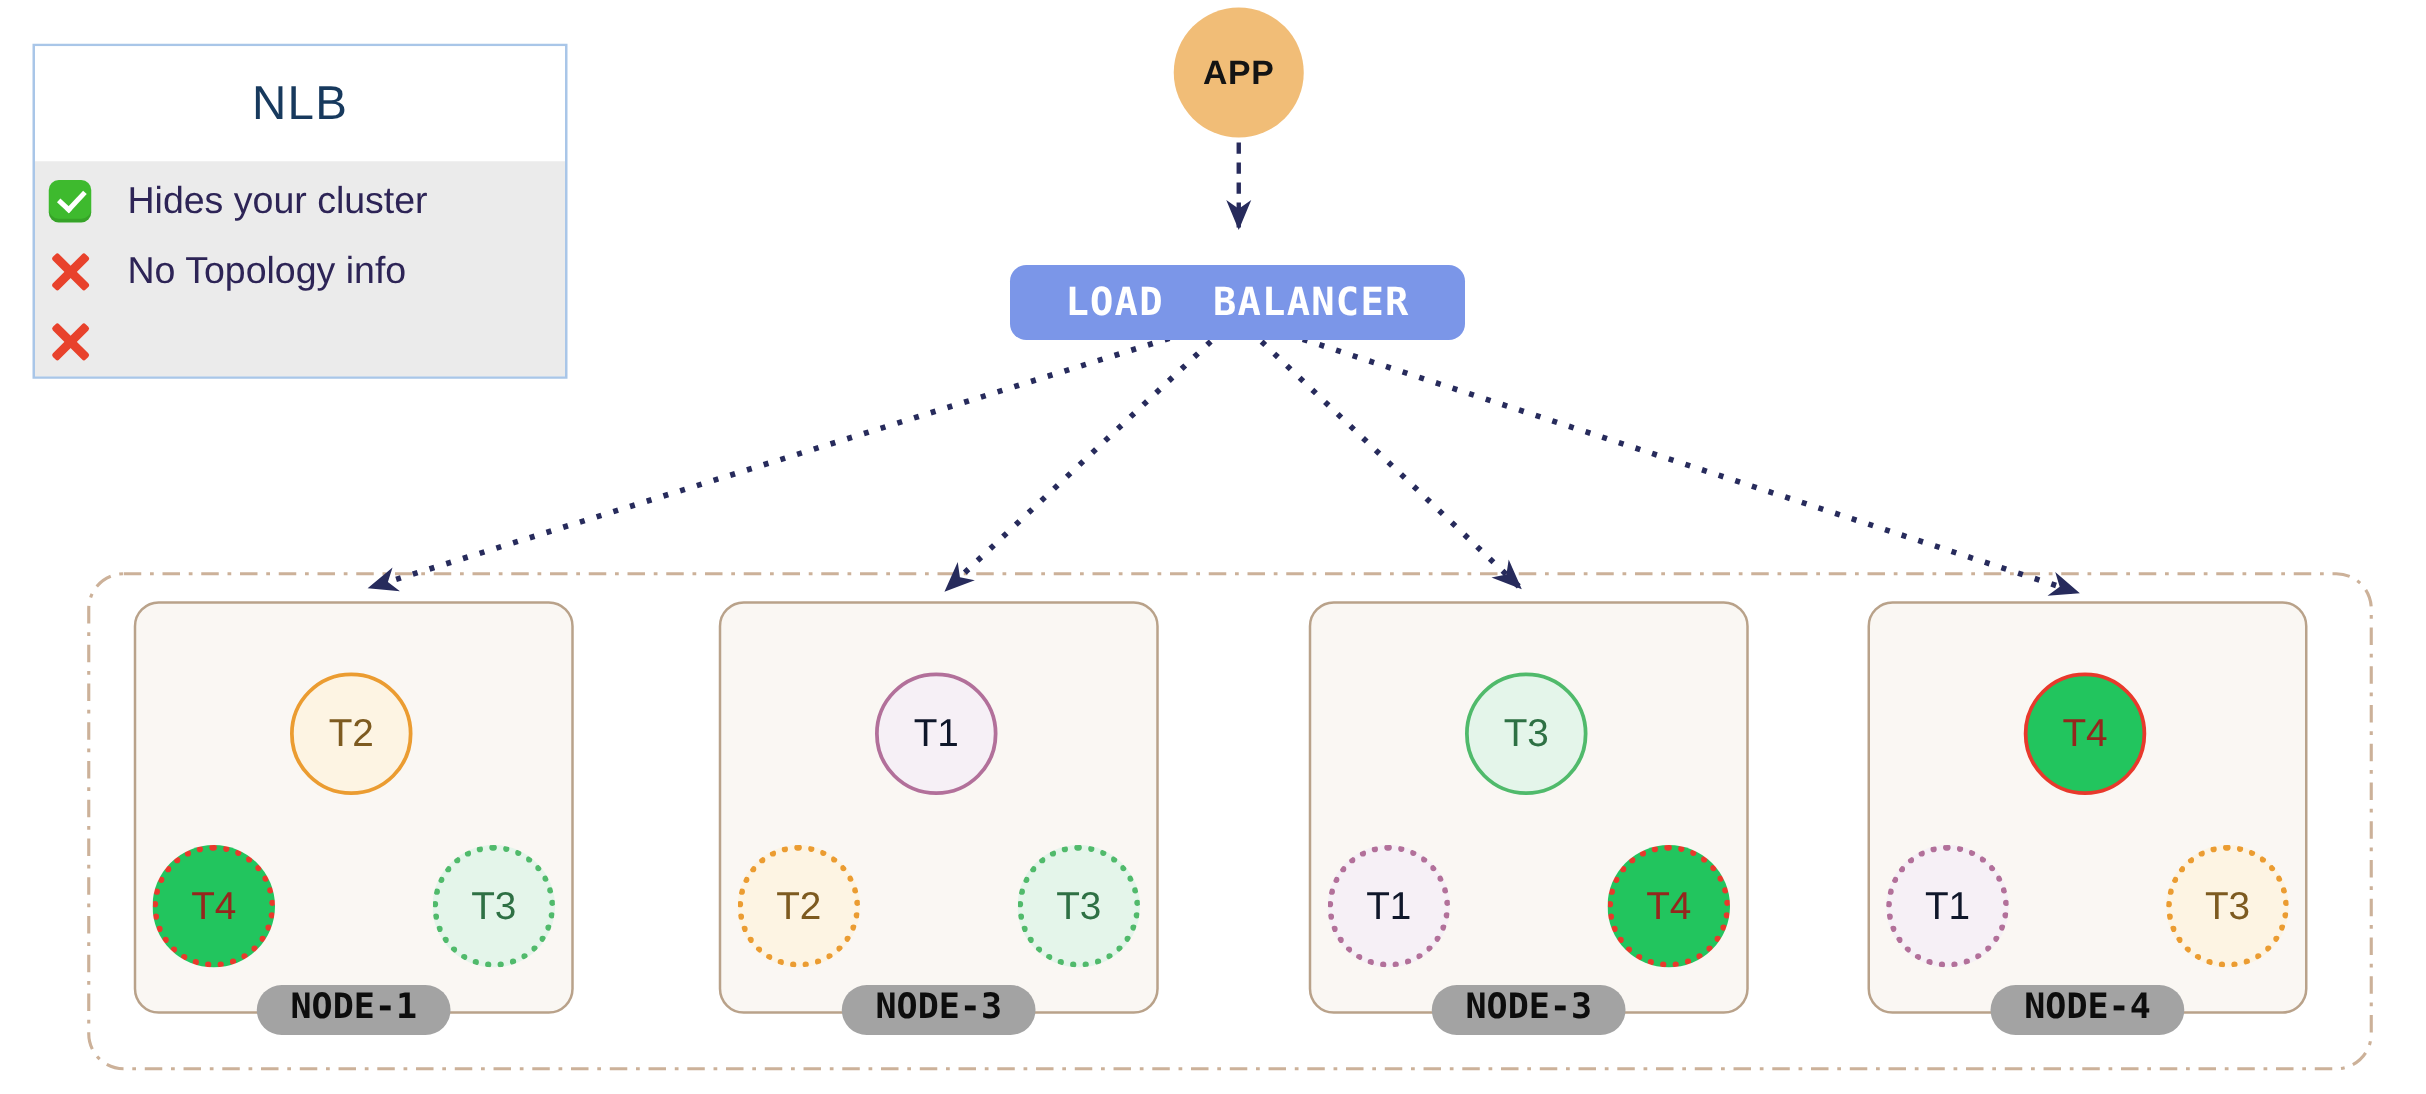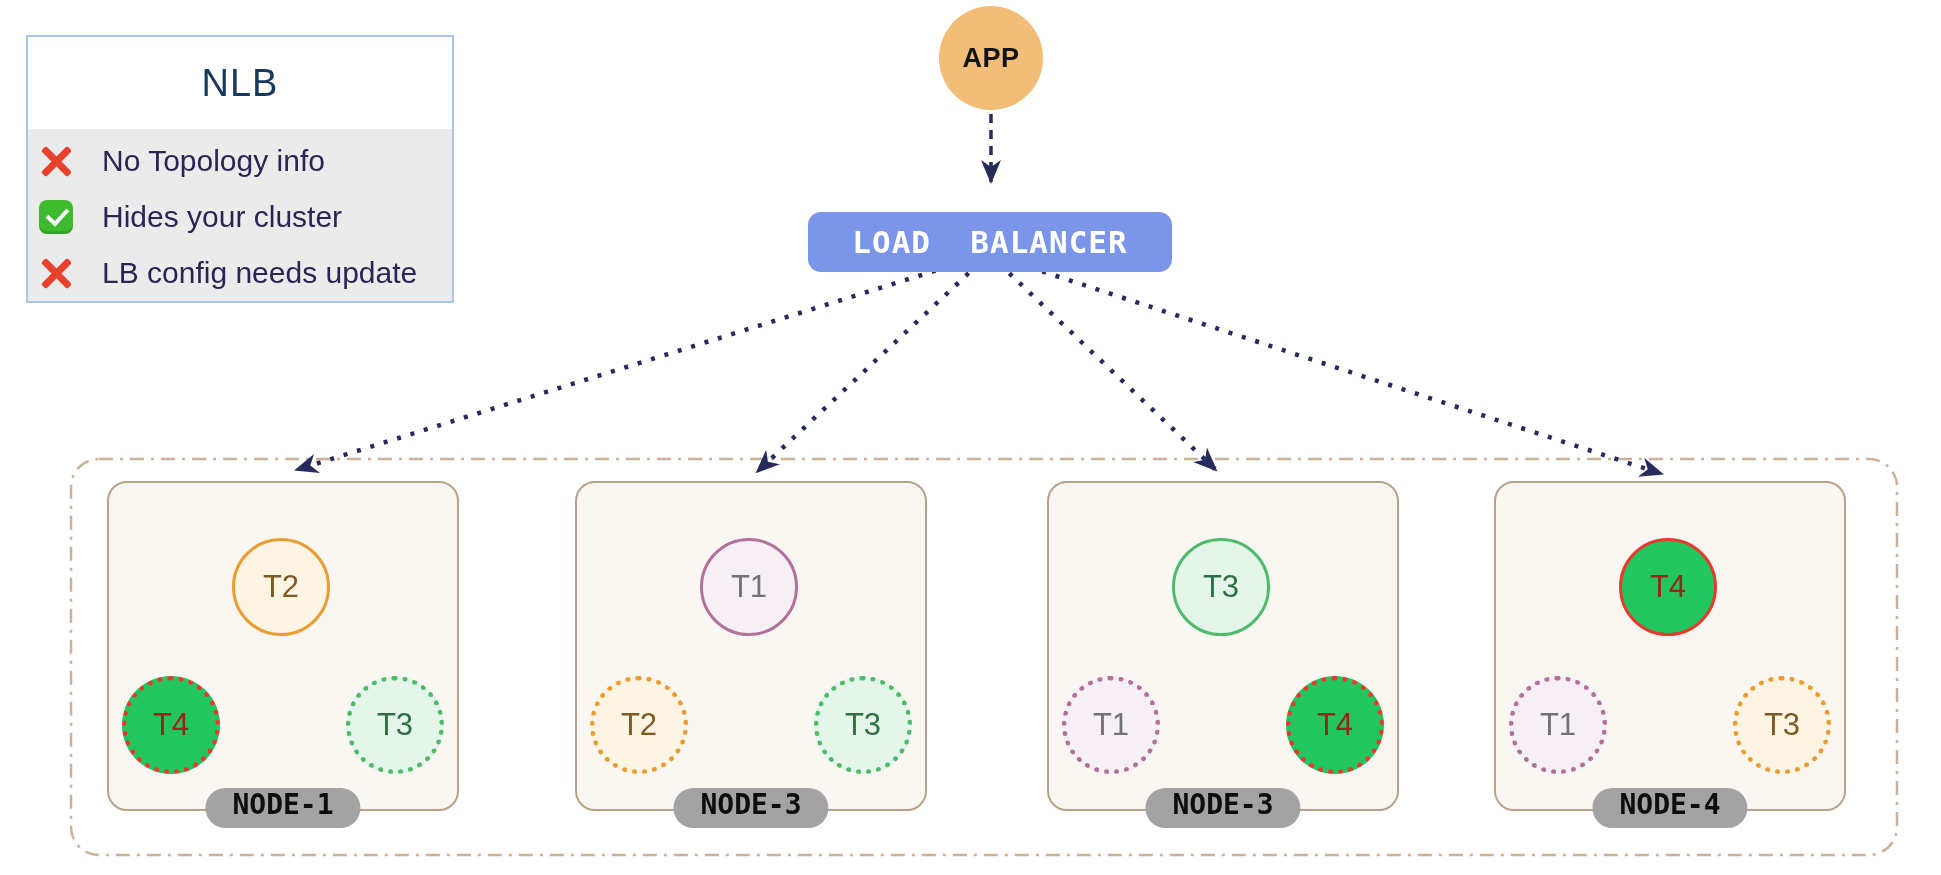--- a/index.html
+++ b/index.html
@@ -74,21 +74,21 @@
   }
   .pod span { font-size:31px; font-weight:500; }
   .pod-primary { left:123px; top:55px; }
   .pod-left    { left:13px;  top:193px; }
   .pod-right   { left:237px; top:193px; }
   .pod[data-border="solid"]  { border-width:3px; border-style:solid; }
   .pod[data-border="dotted"] { border-width:5px; border-style:dotted; }
   .pod[data-color="orange"] { border-color:#eb9c31; background:#fdf4e3; color:#7d5a20; }
   .pod[data-color="red"]    { border-color:#e8392c; background:#22c55e; color:#95261d; }
   .pod[data-color="green"]  { border-color:#50ba6b; background:#e4f5ea; color:#2e7044; }
-  .pod[data-color="purple"] { border-color:#b2709a; background:#f6f0f6; color:#737373; }
+  .pod[data-color="purple"] { border-color:#b2709a; background:#f6f0f6; color:#0f172a; }
 </style>
 </head>
 <body>
 
 <div class="canvas">
 
   <svg class="overlay" width="1941" height="875" viewBox="0 0 1941 875">
     <defs>
       <marker id="ah" markerUnits="userSpaceOnUse" markerWidth="30" markerHeight="30" refX="23" refY="13" orient="auto">
         <path d="M1,3 L25,13 L1,23 L8,13 Z" fill="#272b5c"></path>
@@ -101,30 +101,29 @@
     <line x1="989" y1="254" x2="1216" y2="470" stroke="#272b5c" stroke-width="4.5" stroke-dasharray="4 10" marker-end="url(#ah)"></line>
     <line x1="989" y1="254" x2="1662" y2="474" stroke="#272b5c" stroke-width="4.5" stroke-dasharray="4 10" marker-end="url(#ah)"></line>
   </svg>
 
   <div class="nlb-panel">
     <div class="nlb-header">
       <span class="nlb-title">NLB</span>
     </div>
     <div class="nlb-body">
       <div class="nlb-row">
-        <span class="li-icon" data-icon="cross"></span>
-        <span class="li-label">No Topology info</span>
-      </div>
-      <div class="nlb-row">
         <span class="li-icon" data-icon="check"></span>
         <span class="li-label">Hides your cluster</span>
       </div>
       <div class="nlb-row">
         <span class="li-icon" data-icon="cross"></span>
-        <span class="li-label">LB config needs update</span>
+        <span class="li-label">No Topology info</span>
+      </div>
+      <div class="nlb-row">
+        <span class="li-icon" data-icon="cross"></span>
       </div>
     </div>
   </div>
 
   <div class="app-circle">
     <span class="app-label">APP</span>
   </div>
 
   <div class="lb-box">
     <span class="lb-label">LOAD  BALANCER</span>

